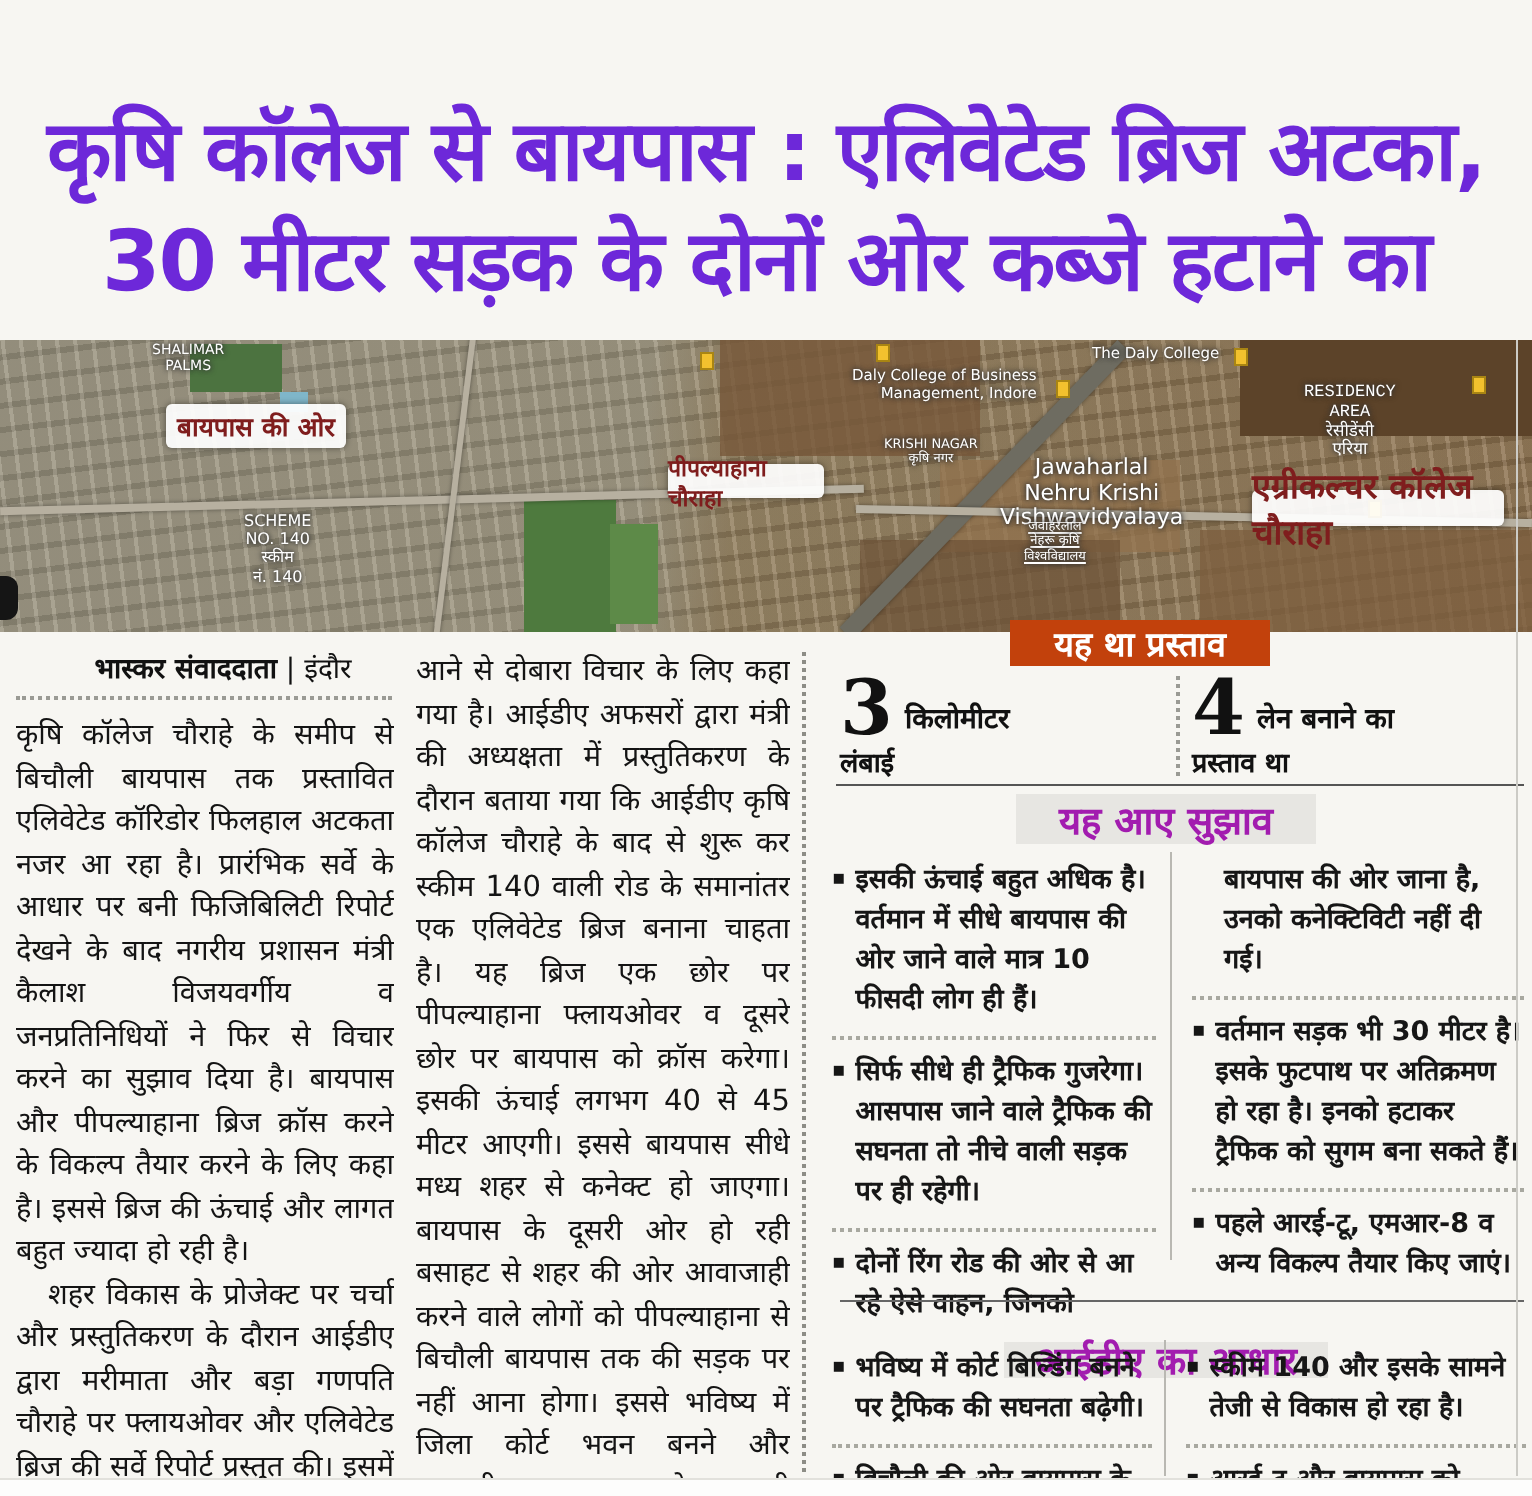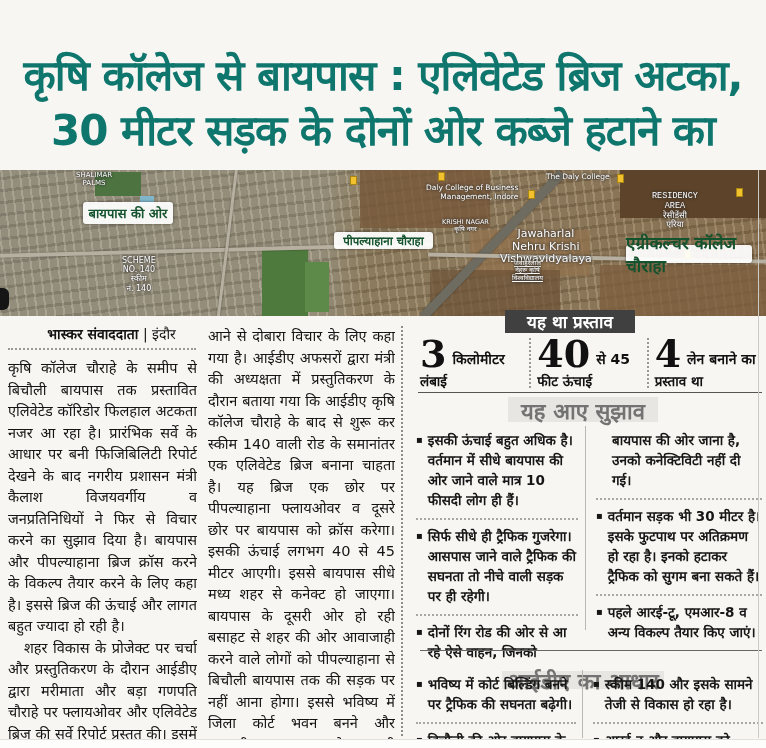--- a/index.html
+++ b/index.html
@@ -6,63 +6,63 @@
   body{font-family:"DejaVu Sans",sans-serif;}
   .page{position:relative;width:766px;height:748px;background:#f7f6f2;overflow:hidden;}
 
   
   .kicker{position:absolute;top:8px;left:0;width:766px;text-align:center;font-size:23px;font-weight:700;letter-spacing:-0.5px;}
   .kicker .red{color:#c61d1d;}
   .kicker .dot{color:#c61d1d;font-size:22px;padding:0 4px;}
   .kicker .rest{color:#3c3c3c;}
 
   
-  .headline{position:absolute;top:48px;left:2px;width:762px;text-align:center;color:#0f766e;
+  .headline{position:absolute;top:48px;left:2px;width:762px;text-align:center;color:#6d28d9;
             font-weight:800;font-size:42px;line-height:55px;letter-spacing:-1px;}
 
   
   .map{position:absolute;top:170px;left:0;width:766px;height:146px;overflow:hidden;
        background:
          repeating-linear-gradient(83deg, rgba(255,255,255,0.10) 0 2px, rgba(0,0,0,0.08) 2px 9px),
          repeating-linear-gradient(-7deg, rgba(90,85,70,0.20) 0 3px, rgba(190,185,165,0.18) 3px 12px),
          linear-gradient(95deg,#98927f 0%,#9a927c 42%,#8f7a58 48%,#8a6c48 100%);}
   .patch{position:absolute;}
   .maplbl{position:absolute;color:#fff;text-shadow:0 0 2px #333,0 0 3px #333;white-space:pre-line;line-height:1.15;}
-  .mapbox{position:absolute;background:rgba(255,255,255,0.93);color:#14532d;font-weight:700;
+  .mapbox{position:absolute;background:rgba(255,255,255,0.93);color:#7f1d1d;font-weight:700;
           border-radius:3px;display:flex;align-items:center;justify-content:center;
           box-shadow:0 0 3px rgba(0,0,0,0.45);}
   .marker{position:absolute;width:5px;height:7px;background:#f2c12e;border:1px solid #a98513;}
 
   
   .byline{position:absolute;top:324px;left:8px;width:188px;text-align:center;font-size:14px;color:#111;}
   .byline b{font-weight:800;margin-left:19px;}
   .byline-rule{position:absolute;top:348px;left:8px;width:188px;border-top:2px dotted #9a9a94;}
   .bodycol{position:absolute;font-size:14.5px;line-height:21.5px;text-align:justify;color:#141414;}
   .bodycol p{margin:0;}
   .bodycol p + p{text-indent:16px;}
   .col1{top:358px;left:8px;width:189px;height:382px;overflow:hidden;}
   .col2{top:326px;left:208px;width:187px;height:414px;overflow:hidden;}
   .vdash{position:absolute;border-left:2px dotted #8d8d86;}
 
   
-  .redhead{position:absolute;top:310px;left:505px;width:130px;height:23px;background:#404040;color:#fff;
+  .redhead{position:absolute;top:310px;left:505px;width:130px;height:23px;background:#c2410c;color:#fff;
            font-weight:800;font-size:17px;display:flex;align-items:center;justify-content:center;}
 
   
   .stats{position:absolute;top:338px;left:414px;width:350px;height:50px;display:flex;}
   .stat{flex:1;padding-left:6px;}
   .stat + .stat{border-left:2px dotted #9a9a94;}
   .stat .toprow{display:flex;align-items:flex-end;gap:6px;}
   .stat .num{font-family:"DejaVu Serif",serif;font-size:38px;line-height:32px;font-weight:800;color:#111;}
   .stat .unit{font-size:14px;font-weight:700;color:#111;padding-bottom:2px;}
   .stat .sub{font-size:13.5px;font-weight:700;color:#111;margin-top:2px;}
   .stats-rule{position:absolute;top:392px;left:418px;width:344px;border-top:1.5px solid #555;}
 
   
-  .secbox{position:absolute;background:#e7e6e2;color:#737373;font-weight:800;font-size:22px;
+  .secbox{position:absolute;background:#e7e6e2;color:#a21caf;font-weight:800;font-size:19px;
           display:flex;align-items:center;justify-content:center;}
   .sug-head{top:397px;left:508px;width:150px;height:25px;}
   .idea-rule{position:absolute;top:650px;border-top:1.5px solid #666;}
   .idea-head{top:671px;left:502px;width:162px;height:18px;}
 
   
   .blist{position:absolute;font-size:13.5px;line-height:20px;font-weight:600;color:#161616;text-align:left;}
   .bitem{display:flex;gap:5px;padding:6px 0 8px 0;}
   .bitem + .bitem{border-top:2px dotted #a8a8a0;}
   .bitem .bm{font-size:10px;line-height:20px;flex:0 0 auto;}
@@ -128,21 +128,21 @@
 नेहरू कृषि
 विश्वविद्यालय</div>
     <div class="maplbl" style="left:652px;top:22px;font-size:8.5px;text-align:center;font-family:Liberation Mono, monospace;">RESIDENCY
 AREA
 रेसीडेंसी
 एरिया</div>
 
     <div class="mapbox" style="left:83px;top:32px;width:90px;height:22px;font-size:13px;">
       <span>बायपास की ओर</span>
     </div>
-    <div class="mapbox" style="left:334px;top:62px;width:99px;height:17px;font-size:11.5px;text-align:center;">
+    <div class="mapbox" style="left:334px;top:62px;width:78px;height:17px;font-size:11.5px;">
       <span>पीपल्याहाना चौराहा</span>
     </div>
     <div class="mapbox" style="left:626px;top:75px;width:126px;height:18px;font-size:17px;">
       <span>एग्रीकल्चर कॉलेज चौराहा</span>
     </div>
   </div>
 
   <div class="byline">
     <b>भास्कर संवाददाता</b>
     <span>|</span>
@@ -166,27 +166,20 @@
   <div class="stats">
     <div class="stat">
       <div class="toprow">
         <span class="num">3</span>
         <span class="unit">किलोमीटर</span>
       </div>
       <div class="sub">लंबाई</div>
     </div>
     <div class="stat">
       <div class="toprow">
-        <span class="num">40</span>
-        <span class="unit">से 45</span>
-      </div>
-      <div class="sub">फीट ऊंचाई</div>
-    </div>
-    <div class="stat">
-      <div class="toprow">
         <span class="num">4</span>
         <span class="unit">लेन बनाने का</span>
       </div>
       <div class="sub">प्रस्ताव था</div>
     </div>
   </div>
   <div class="stats-rule"></div>
 
   <div class="secbox sug-head">
     <span>यह आए सुझाव</span>

